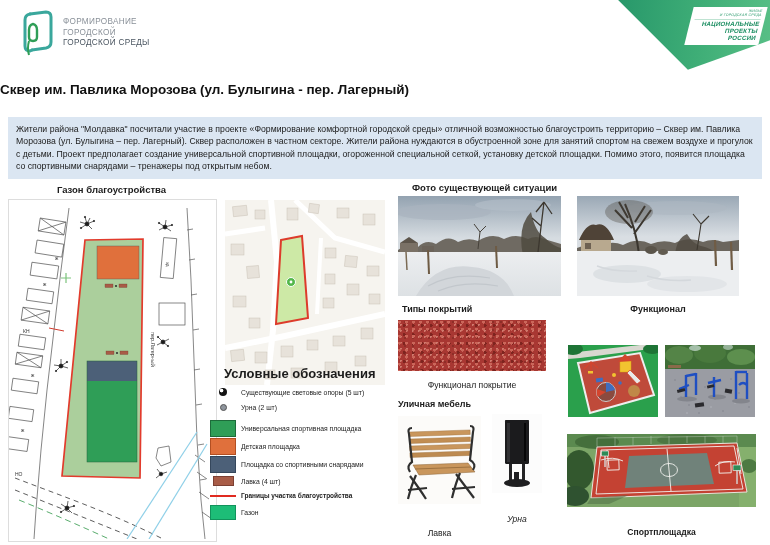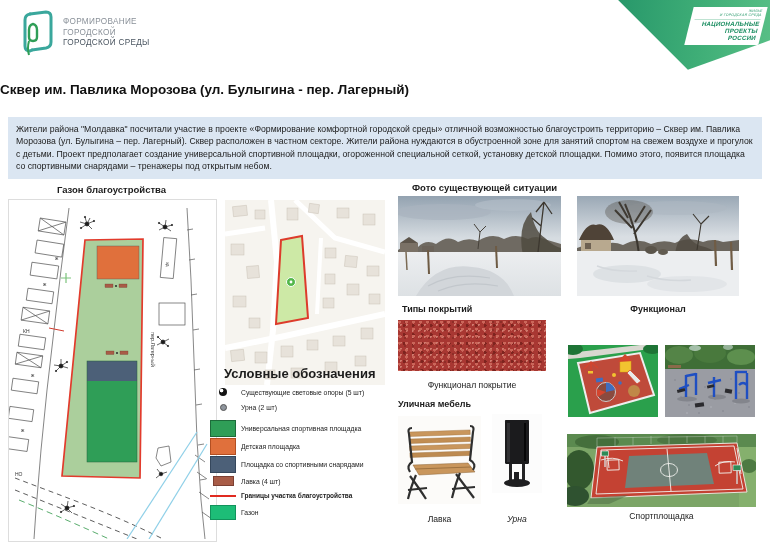--- a/index.html
+++ b/index.html
@@ -457,21 +457,21 @@
       <rect x="13" y="6" width="24" height="44" rx="1.5" fill="#1b1b1d"></rect>
       <rect x="15" y="9" width="3" height="39" fill="#3a3a3e" opacity="0.7"></rect>
       <line x1="33" y1="9" x2="33" y2="47" stroke="#000" stroke-width="1.5"></line>
       <rect x="17" y="50" width="3" height="17" fill="#242426"></rect>
       <rect x="30" y="50" width="3" height="17" fill="#242426"></rect>
       <rect x="22" y="58" width="5" height="10" fill="#202022"></rect>
       <ellipse cx="25" cy="69" rx="13" ry="4" fill="#1e1e20"></ellipse>
     </svg>
   </div>
 
-  <div class="cap" style="left:398px;top:514px;width:83px;">Лавка</div>
+  <div class="cap" style="left:398px;top:528px;width:83px;">Лавка</div>
   <div class="cap" style="left:492px;top:514px;width:50px;font-style:italic;">Урна</div>
 
   <div class="sec-h" style="left:577px;top:304px;width:162px;text-align:center;font-size:9px;">Функционал</div>
 
   <div class="ph" style="left:568px;top:345px;">
     <svg width="90" height="72" viewBox="0 0 90 72">
       <rect width="90" height="72" fill="#2aa04c"></rect>
       <polygon points="0,8 72,0 90,0 90,3 12,13 0,14" fill="#d8d8d0"></polygon>
       <ellipse cx="5" cy="4" rx="10" ry="6" fill="#1e7436"></ellipse>
       <ellipse cx="84" cy="4" rx="9" ry="5" fill="#1e7436"></ellipse>
@@ -583,15 +583,15 @@
           <line x1="120" y1="2" x2="120" y2="9"></line>
         <line x1="138" y1="2" x2="138" y2="9"></line>
           <line x1="156" y1="2" x2="156" y2="9"></line>
         <line x1="170" y1="2" x2="170" y2="9"></line>
         <line x1="30" y1="4" x2="170" y2="2"></line>
       </g>
       <polygon points="24,64 62,61 42,70 20,70" fill="#4c6b44" opacity="0.5"></polygon>
     </svg>
   </div>
 
-  <div class="cap" style="left:567px;top:511px;width:189px;">Спортплощадка</div>
+  <div class="cap" style="left:567px;top:527px;width:189px;font-weight:bold;">Спортплощадка</div>
 
 </div>
 
 </body></html>

